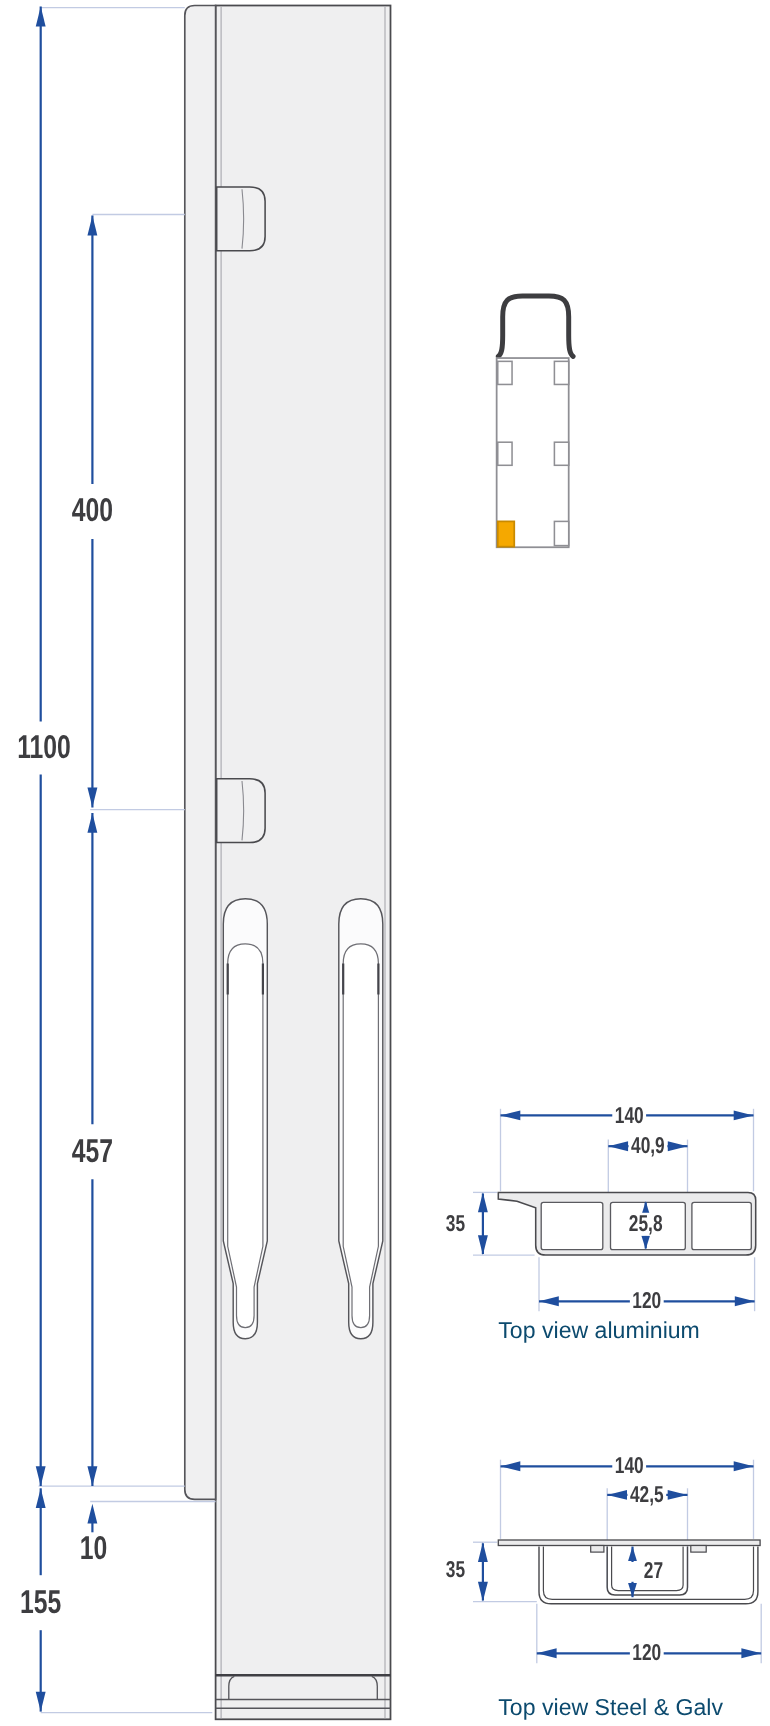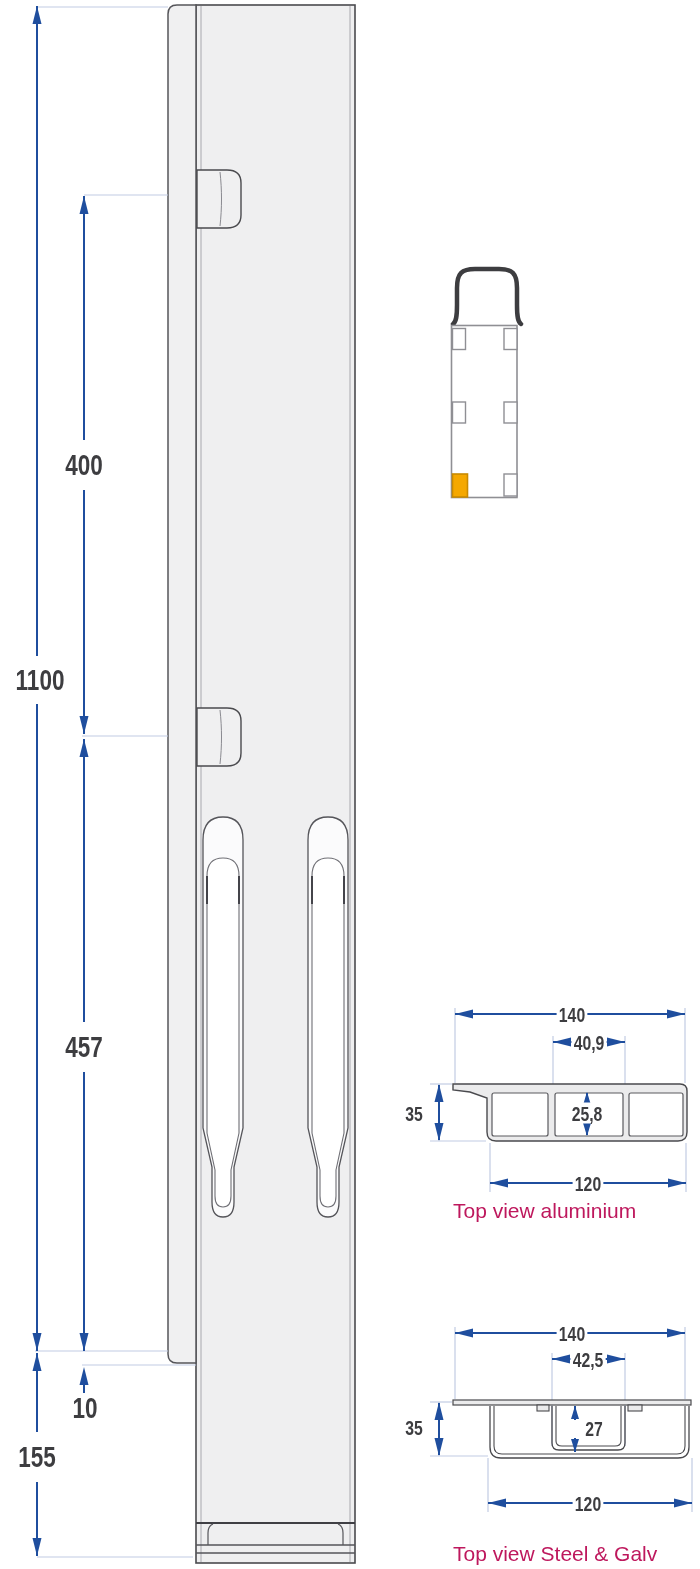--- a/index.html
+++ b/index.html
@@ -4,21 +4,21 @@
 <style>
   html,body{margin:0;padding:0;background:#fff;}
   #stage{position:relative;width:700px;height:1569px;background:#ffffff;overflow:hidden;
          font-family:"Liberation Sans",sans-serif;}
   #drawing{position:absolute;left:0;top:0;}
   .dim-label{position:absolute;transform:translate(-50%,-50%) scaleX(0.75);transform-origin:center;
     font:700 30px "Liberation Sans",sans-serif;color:#3d3d40;background:#ffffff;
     padding:0 3px;white-space:nowrap;z-index:5;line-height:1;}
   .dim-label.sm{font-size:21px;}
   .caption{position:absolute;transform:translateY(-50%);font:400 21px "Liberation Sans",sans-serif;
-    color:#be185d;white-space:nowrap;z-index:5;line-height:1;}
+    color:#0c4a6e;white-space:nowrap;z-index:5;line-height:1;}
 </style>
 </head>
 <body>
 
 <div id="stage">
 
 <svg id="drawing" width="700" height="1569" viewBox="0 0 700 1569">
 
   <g>
 

